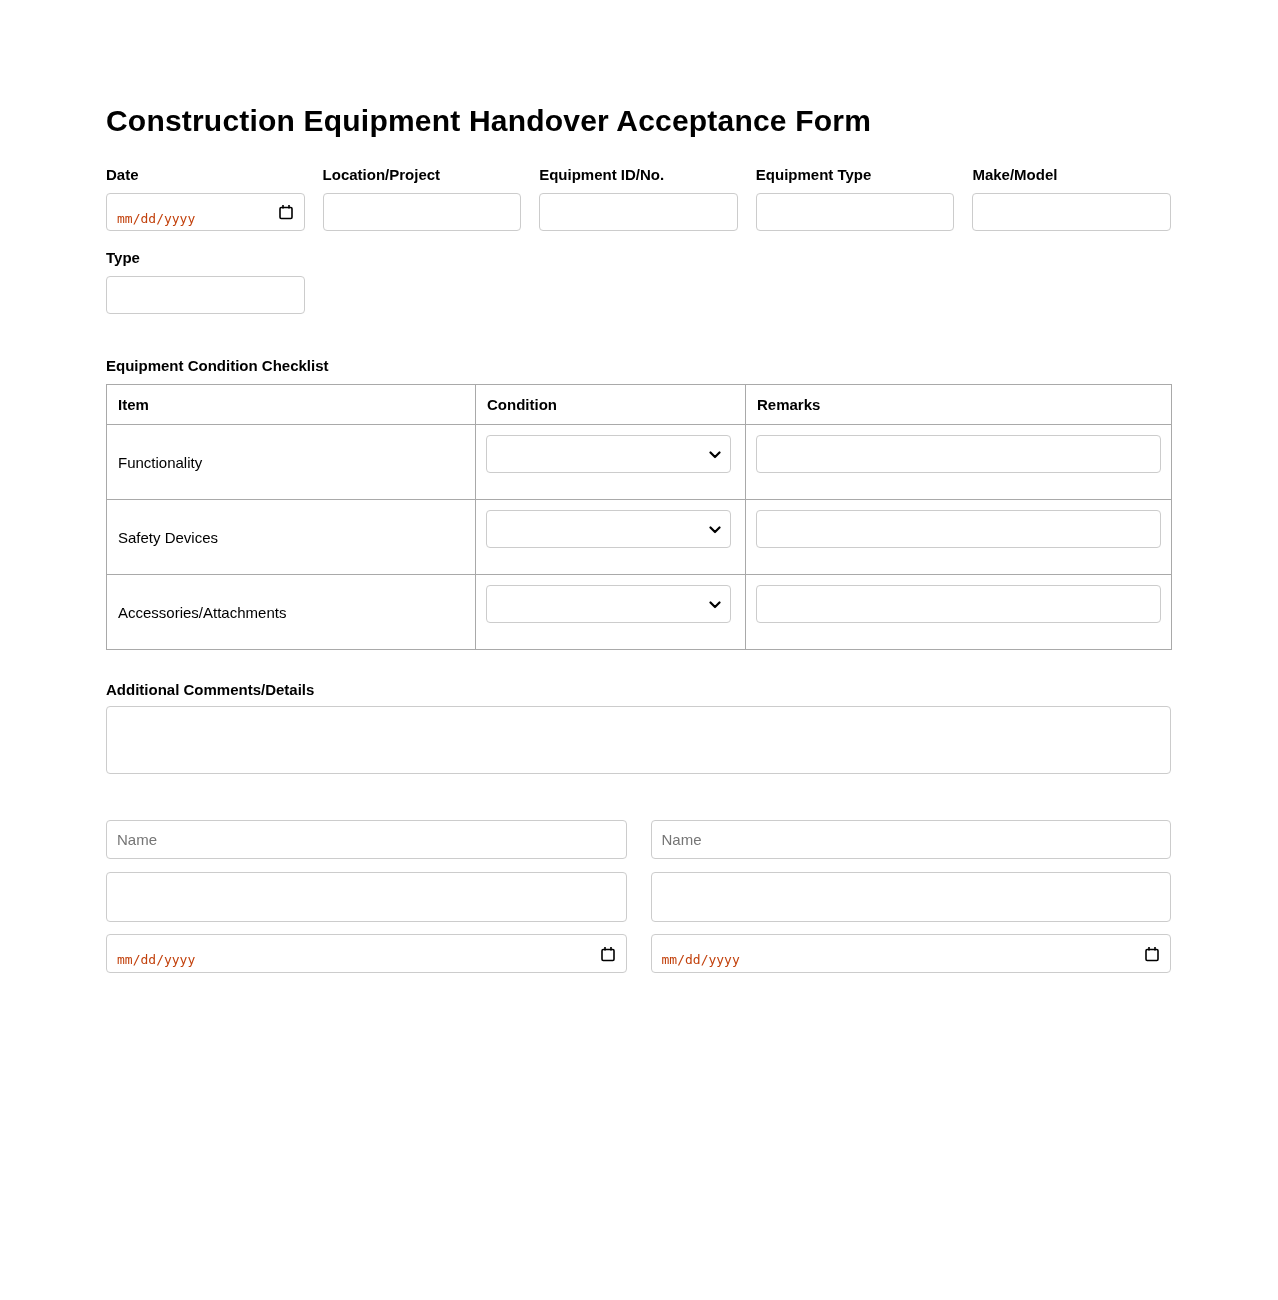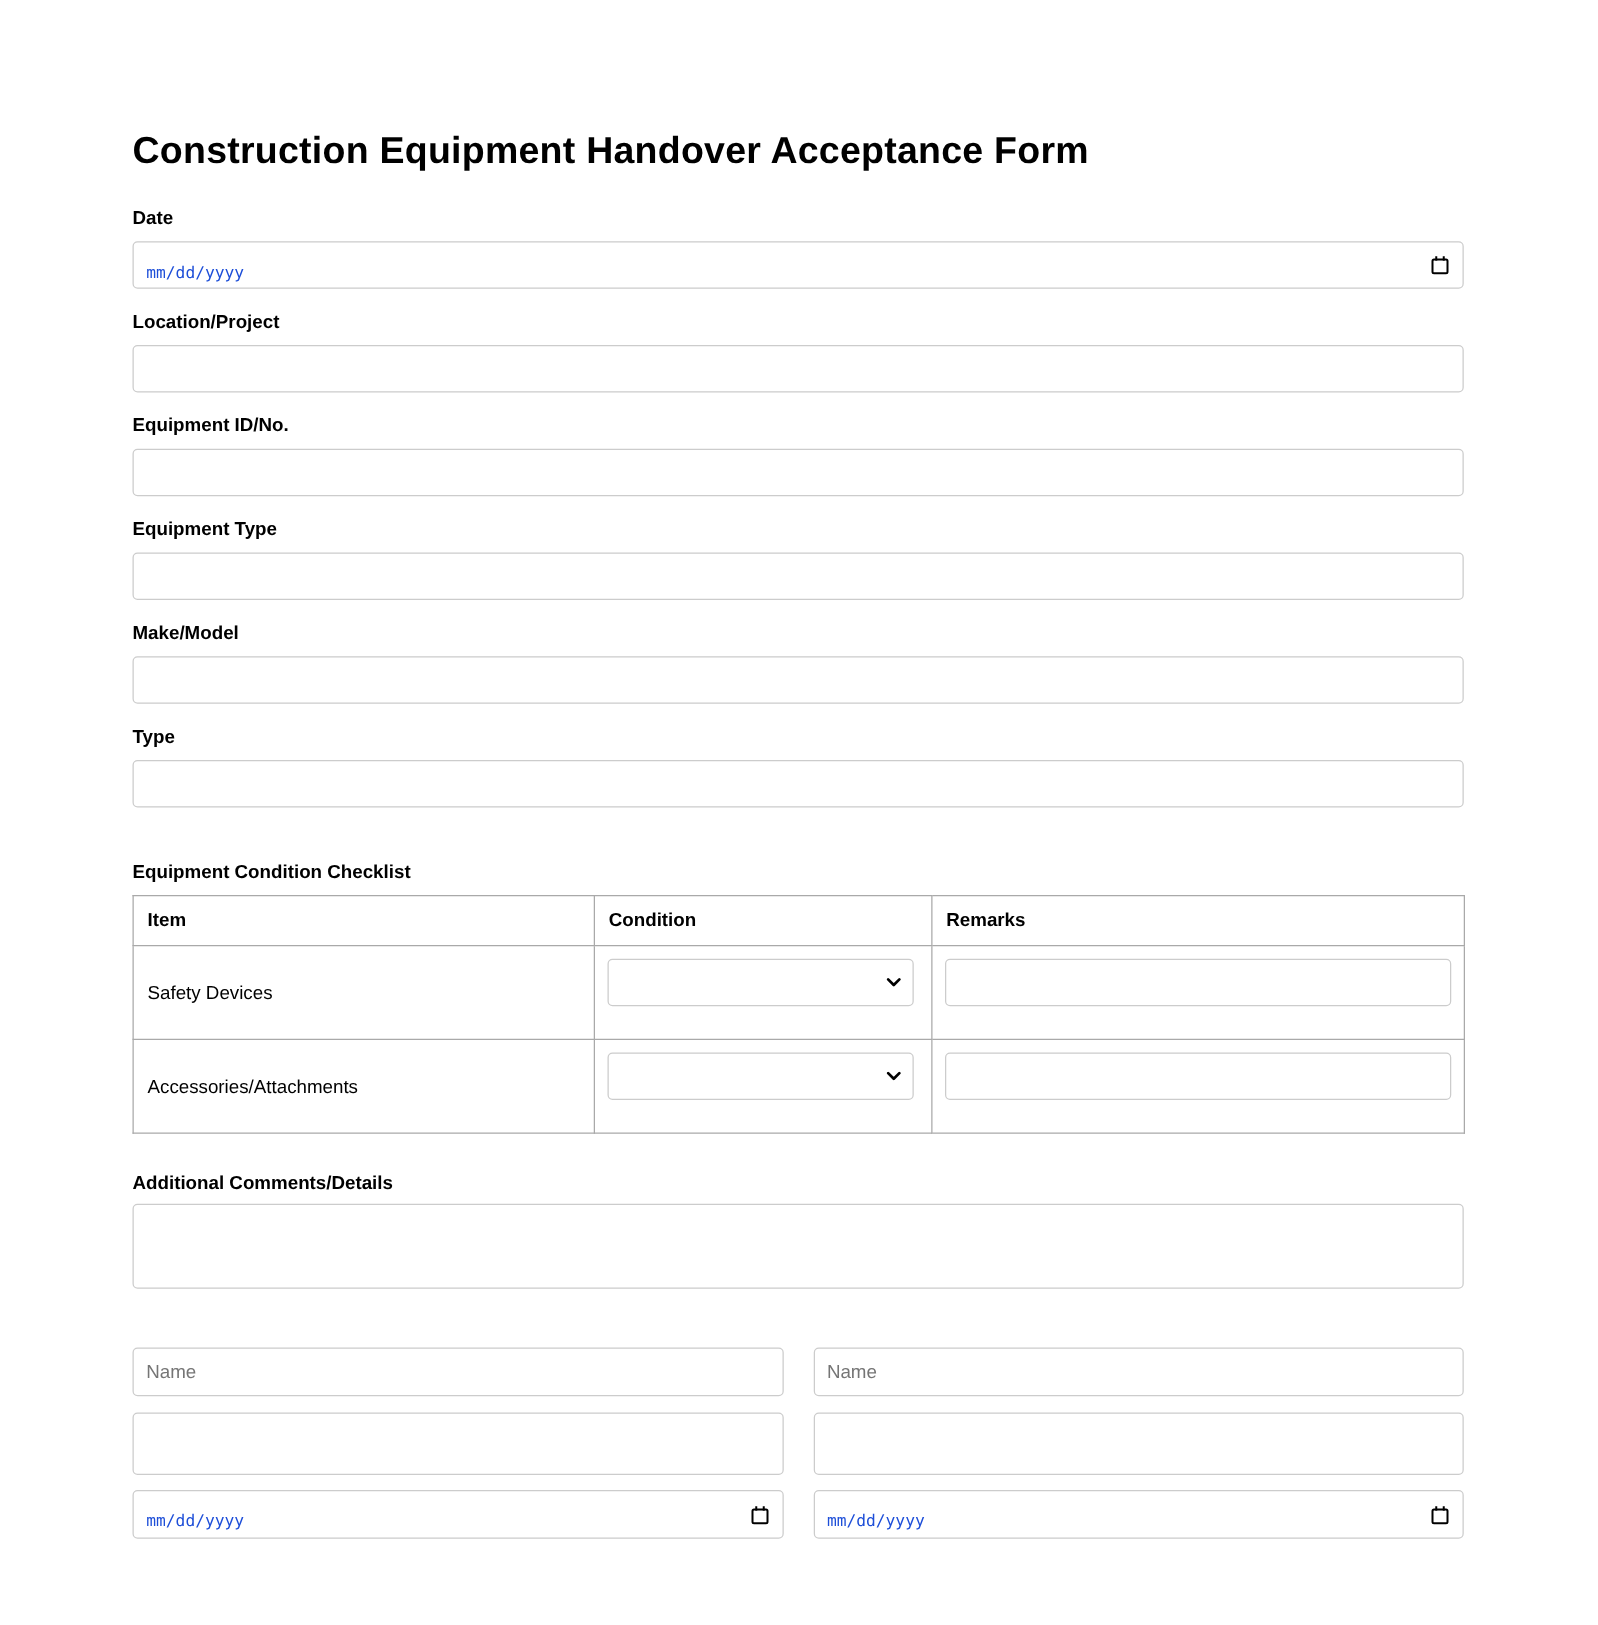--- a/index.html
+++ b/index.html
@@ -17,21 +17,21 @@
     padding-top: 104px;
   }
   h1.page-title {
     font-size: 30px;
     font-weight: bold;
     margin: 0 0 28px 0;
     letter-spacing: 0.2px;
   }
   .grid3 {
     display: grid;
-    grid-template-columns: 1fr;
+    grid-template-columns: 1fr 1fr 1fr 1fr 1fr;
     column-gap: 25px;
     row-gap: 17px;
     gap: 18px;
   }
   .field-label {
     display: block;
     font-size: 15px;
     font-weight: bold;
     line-height: 18px;
     margin-bottom: 9px;
@@ -57,21 +57,21 @@
     height: 38px;
     border: 1px solid #cccccc;
     border-radius: 4px;
     background: #ffffff;
     padding: 0 10px;
     cursor: default;
   }
   .date-text {
     font-family: "DejaVu Sans Mono", monospace;
     font-size: 13px;
-    color: #1d4ed8;
+    color: #c2410c;
     margin-top: 12px;
   }
   .cal-btn { display: flex; align-items: center; cursor: pointer; }
 
   .section-title {
     font-size: 15px;
     font-weight: bold;
     line-height: 18px;
     margin: 43px 0 9px 0;
   }
@@ -198,20 +198,36 @@
         <col style="width:426px">
       </colgroup>
     <thead>
       <tr>
         <th>Item</th>
         <th>Condition</th>
         <th>Remarks</th>
       </tr>
     </thead>
     <tbody>
+      <tr>
+        <td class="item-cell">Functionality</td>
+        <td class="widget-cell">
+          <div class="select-box">
+            <span class="select-value"></span>
+            <span>
+              <svg width="12" height="8" viewBox="0 0 12 8" fill="none">
+                  <path d="M1.5 1.5 L6 6 L10.5 1.5" stroke="#000" stroke-width="2.2" stroke-linecap="round" stroke-linejoin="round"></path>
+                </svg>
+            </span>
+          </div>
+        </td>
+        <td class="widget-cell">
+          <input class="text-input remarks-input" type="text" value="" style="">
+        </td>
+      </tr>
       <tr>
         <td class="item-cell">Safety Devices</td>
         <td class="widget-cell">
           <div class="select-box">
             <span class="select-value"></span>
             <span>
               <svg width="12" height="8" viewBox="0 0 12 8" fill="none">
                   <path d="M1.5 1.5 L6 6 L10.5 1.5" stroke="#000" stroke-width="2.2" stroke-linecap="round" stroke-linejoin="round"></path>
                 </svg>
             </span>

